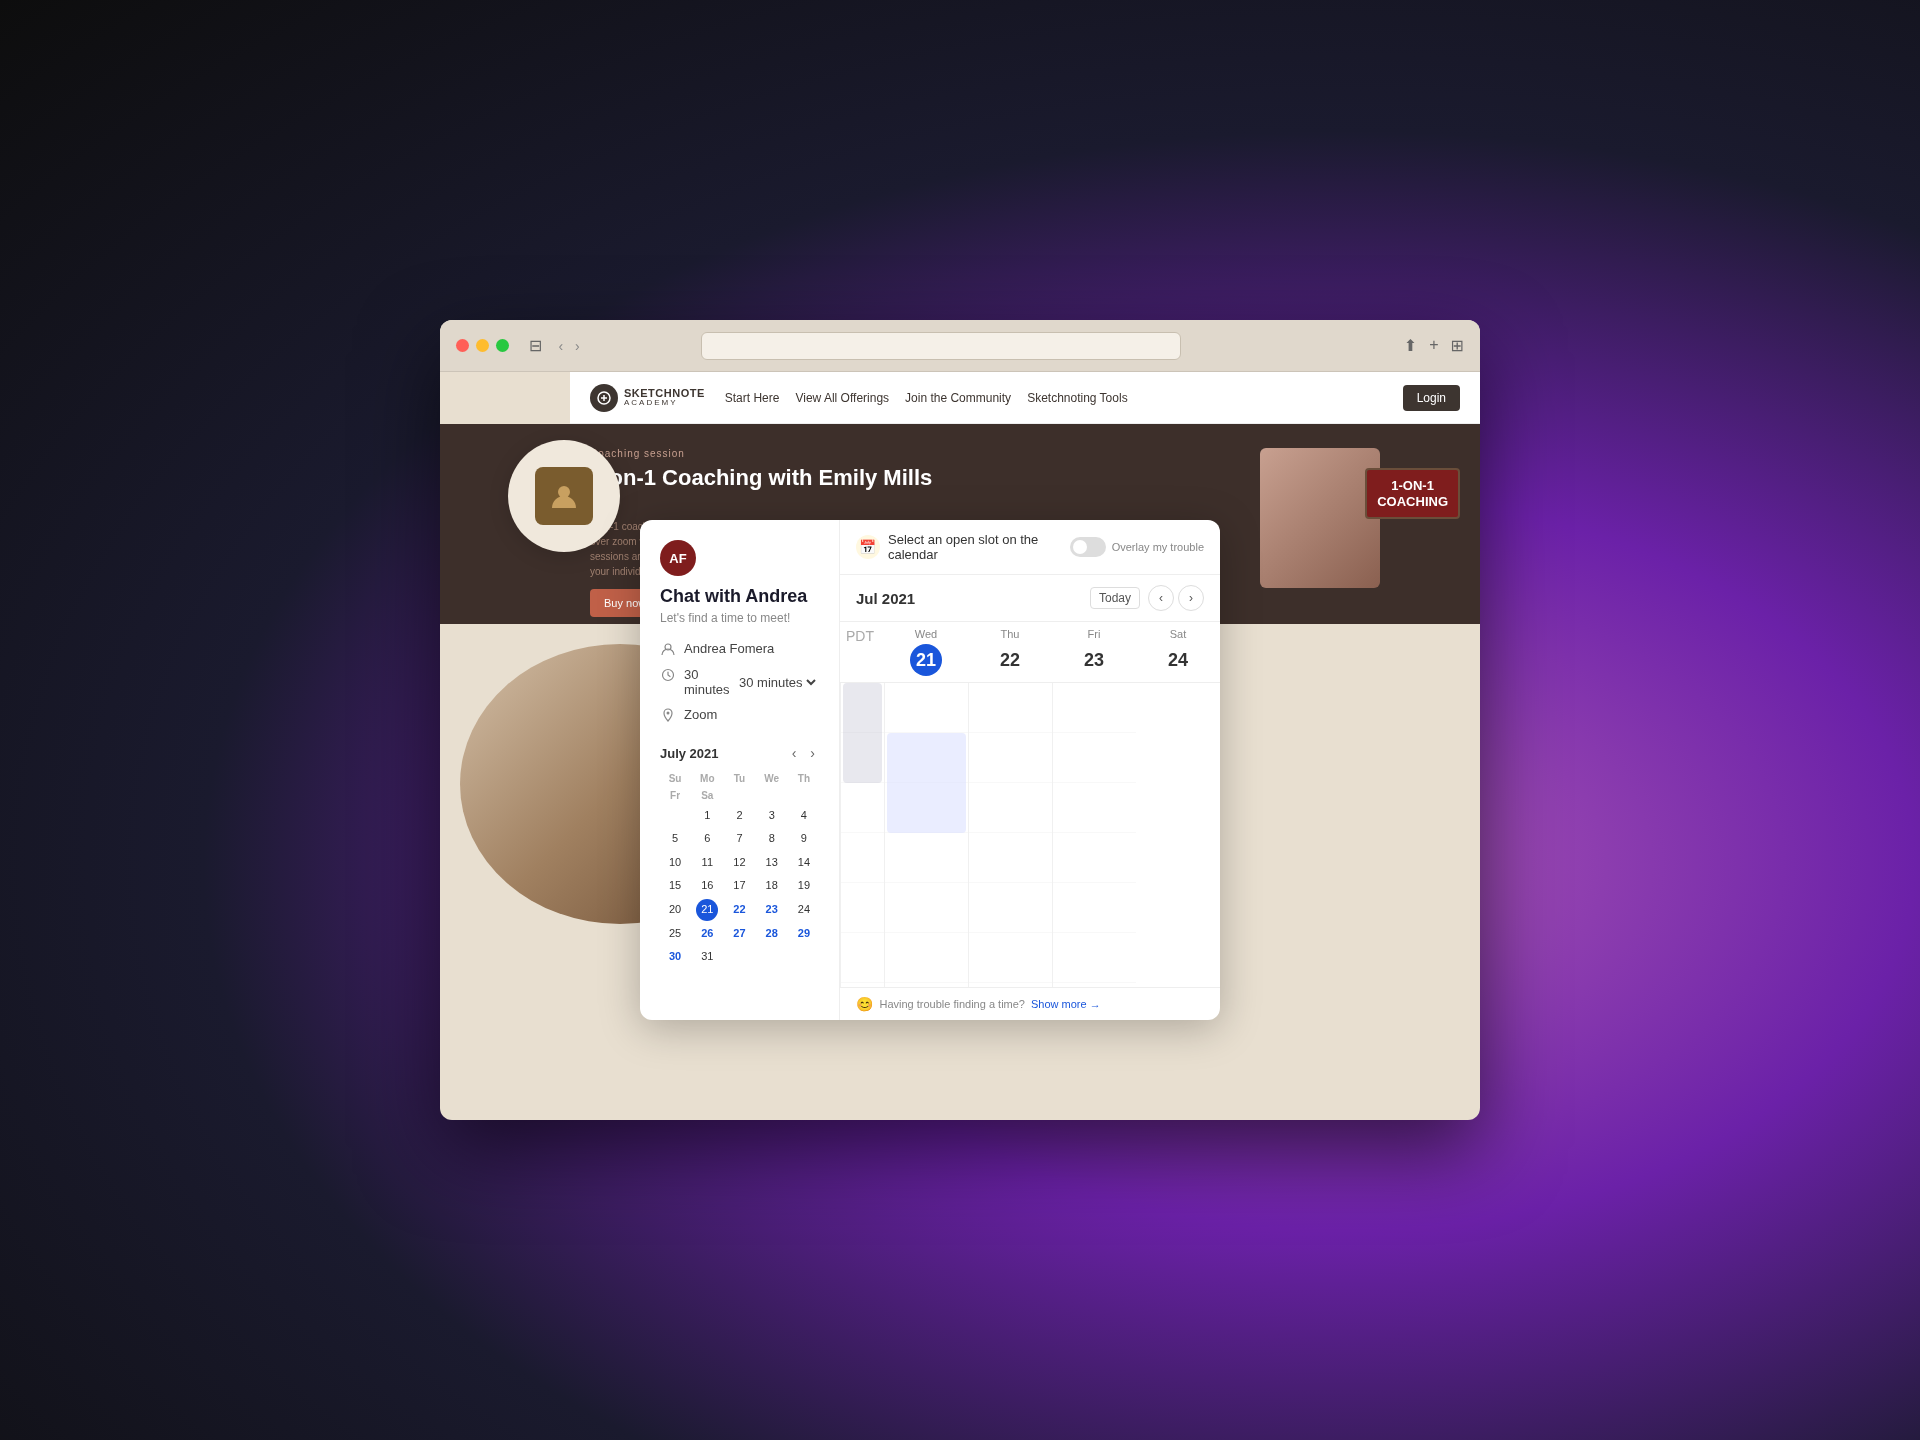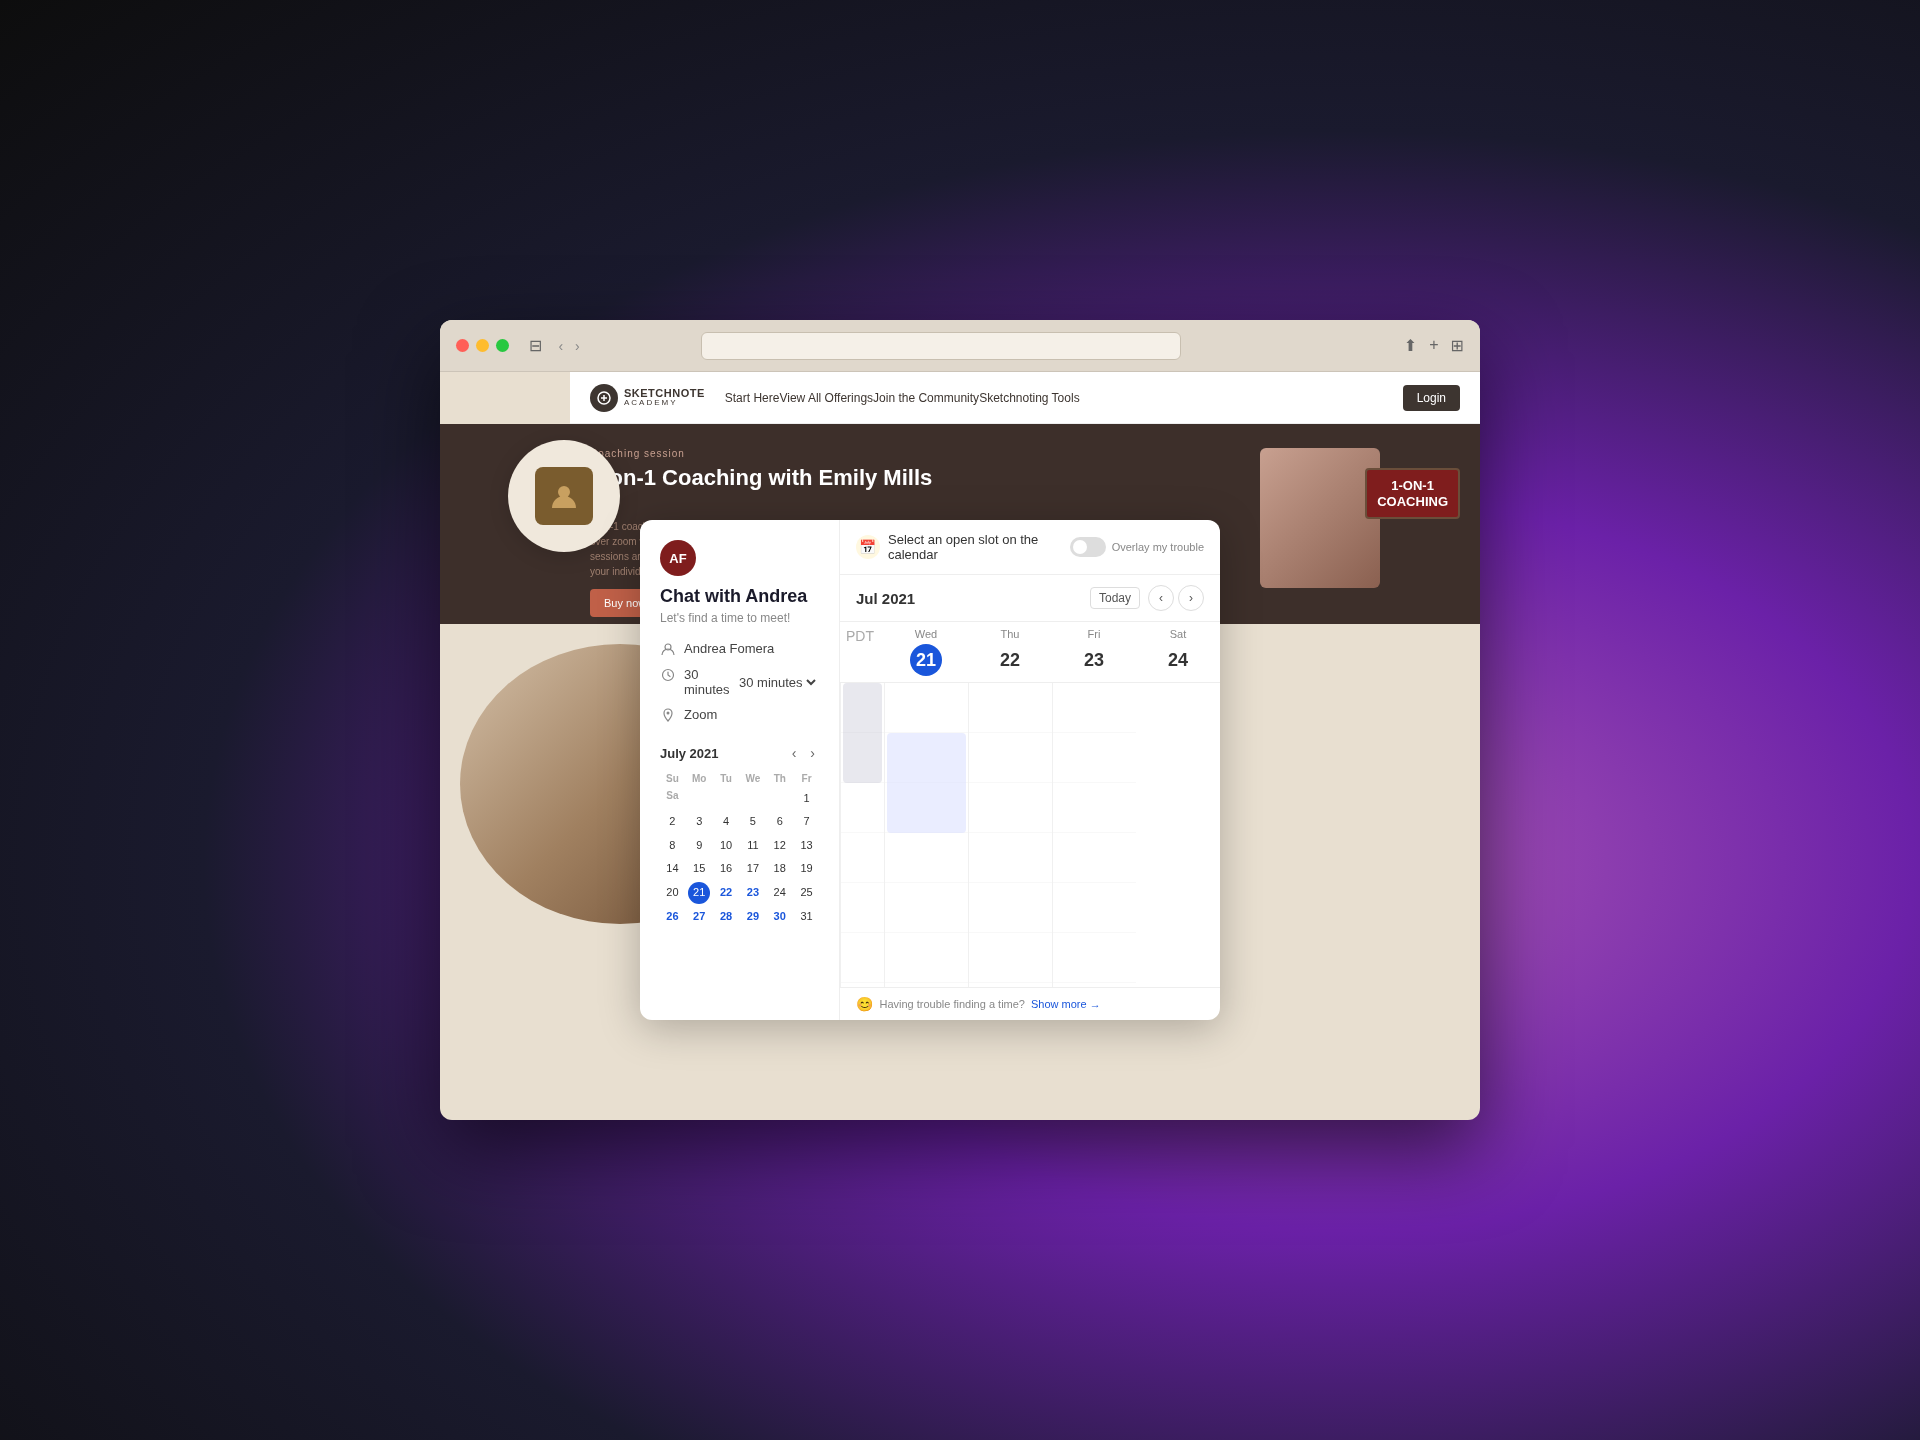--- a/index.html
+++ b/index.html
@@ -155,21 +155,21 @@
       display: flex;
       align-items: center;
       justify-content: center;
       color: white;
       font-size: 12px;
     }
     .logo-text { line-height: 1.1; }
     .logo-text span { display: block; font-size: 8px; font-weight: 400; letter-spacing: 2px; }
     .nav-links {
       display: flex;
-      gap: 0;
+      gap: 16px;
       flex: 1;
     }
     .nav-link {
       font-size: 12px;
       color: #3d3530;
       text-decoration: none;
       white-space: nowrap;
     }
     .nav-btn-login {
       background: #3d3530;
@@ -373,21 +373,21 @@
     .mini-cal-nav button {
       background: none;
       border: none;
       cursor: pointer;
       color: #666;
       font-size: 14px;
       padding: 2px 4px;
     }
     .mini-cal-grid {
       display: grid;
-      grid-template-columns: repeat(6, 1fr);
+      grid-template-columns: repeat(5, 1fr);
       gap: 2px;
       text-align: center;
     }
     .cal-day-header {
       font-size: 10px;
       color: #aaa;
       padding: 2px 0;
       font-weight: 600;
     }
     .cal-day {

